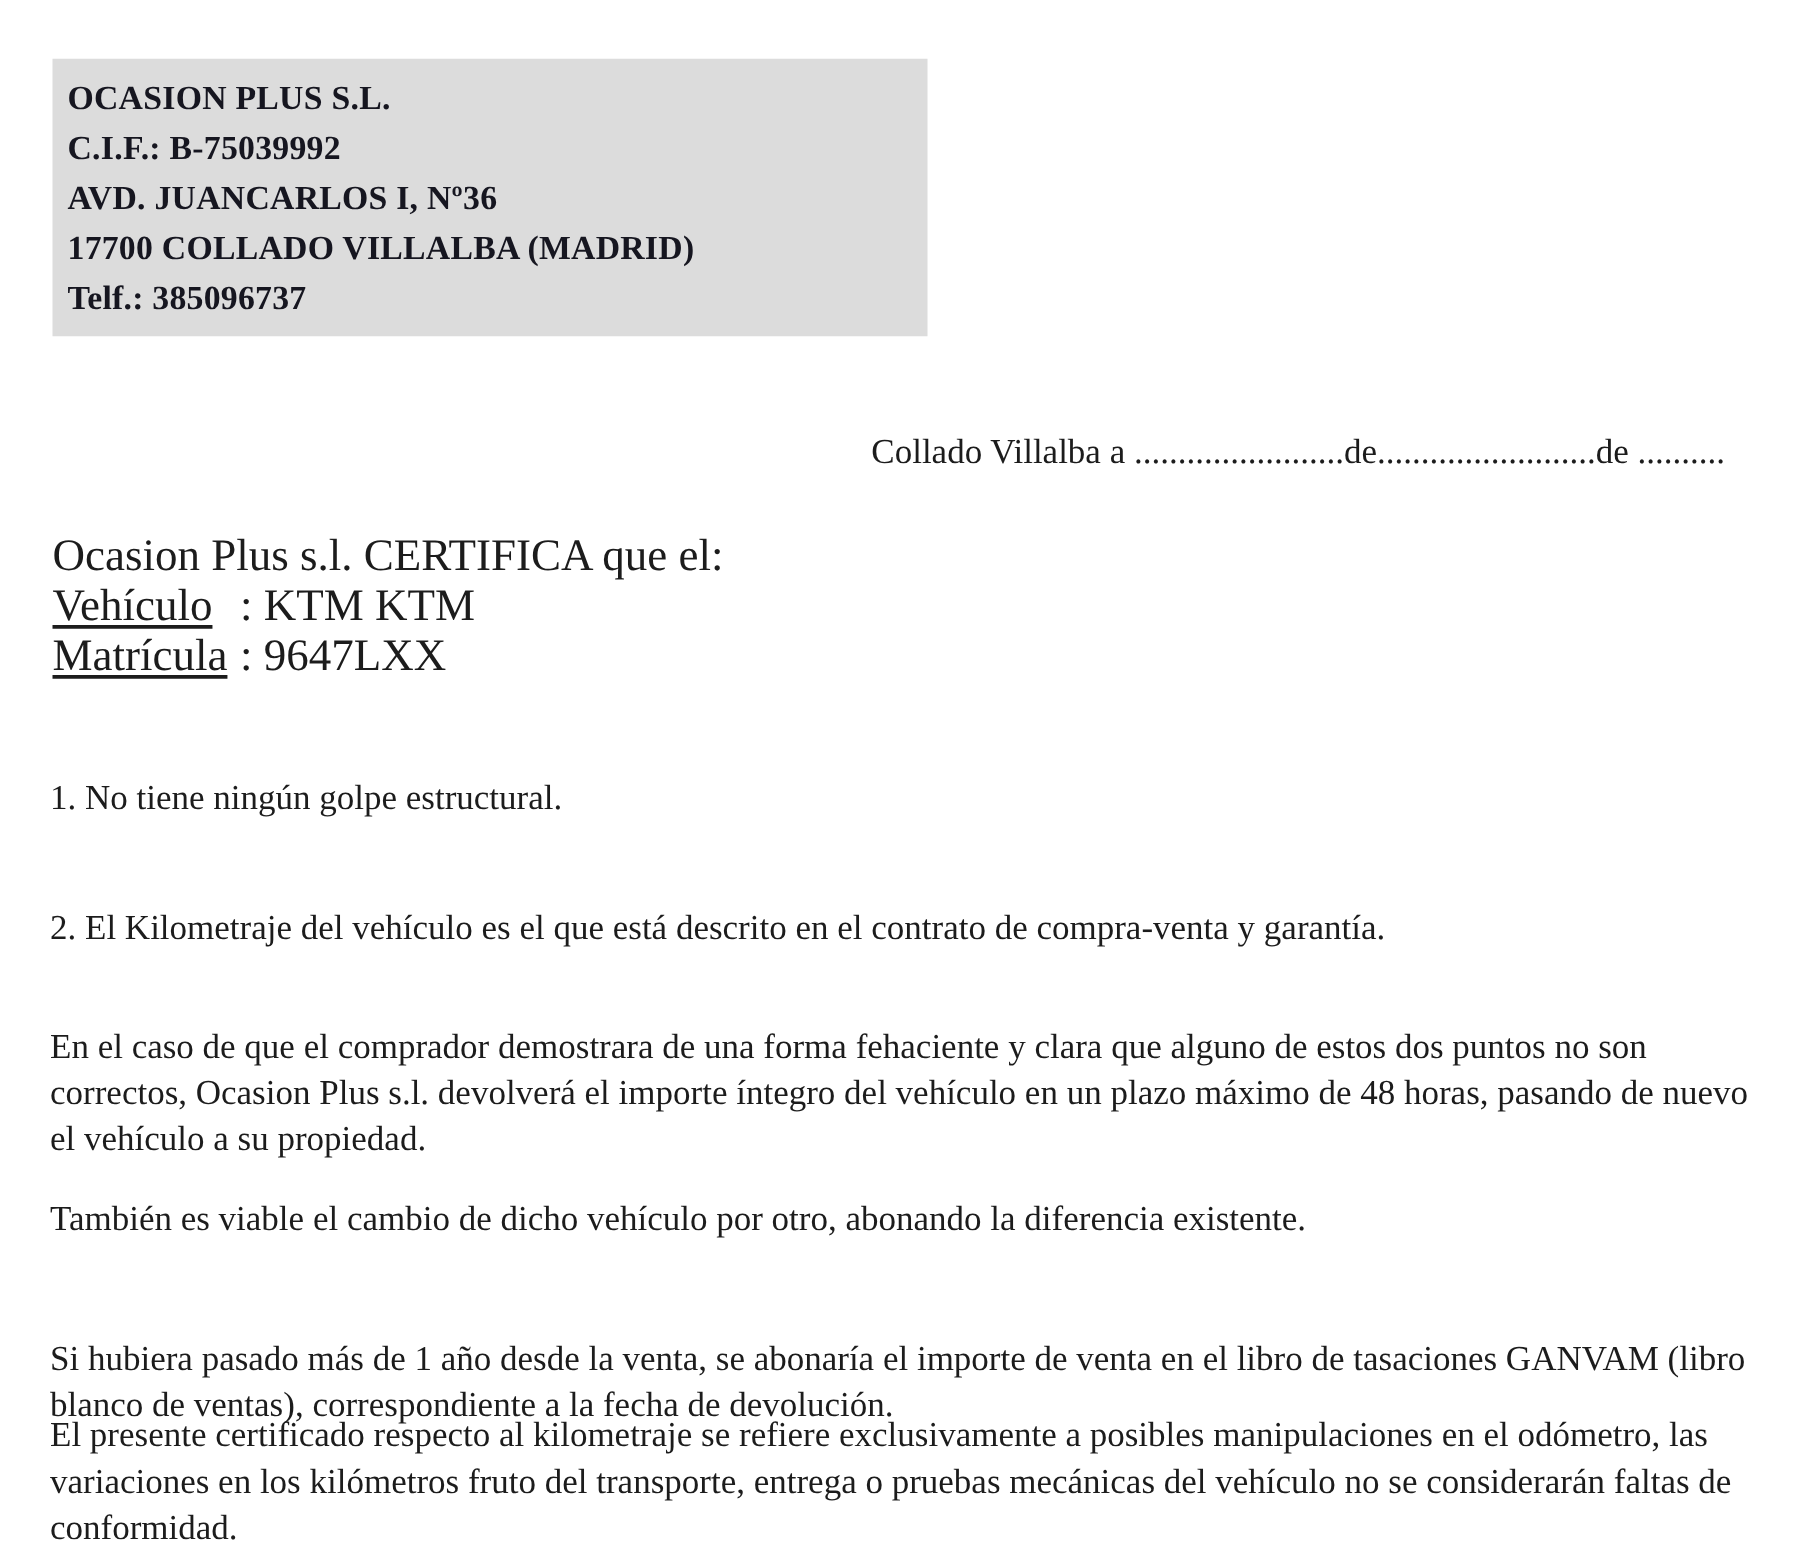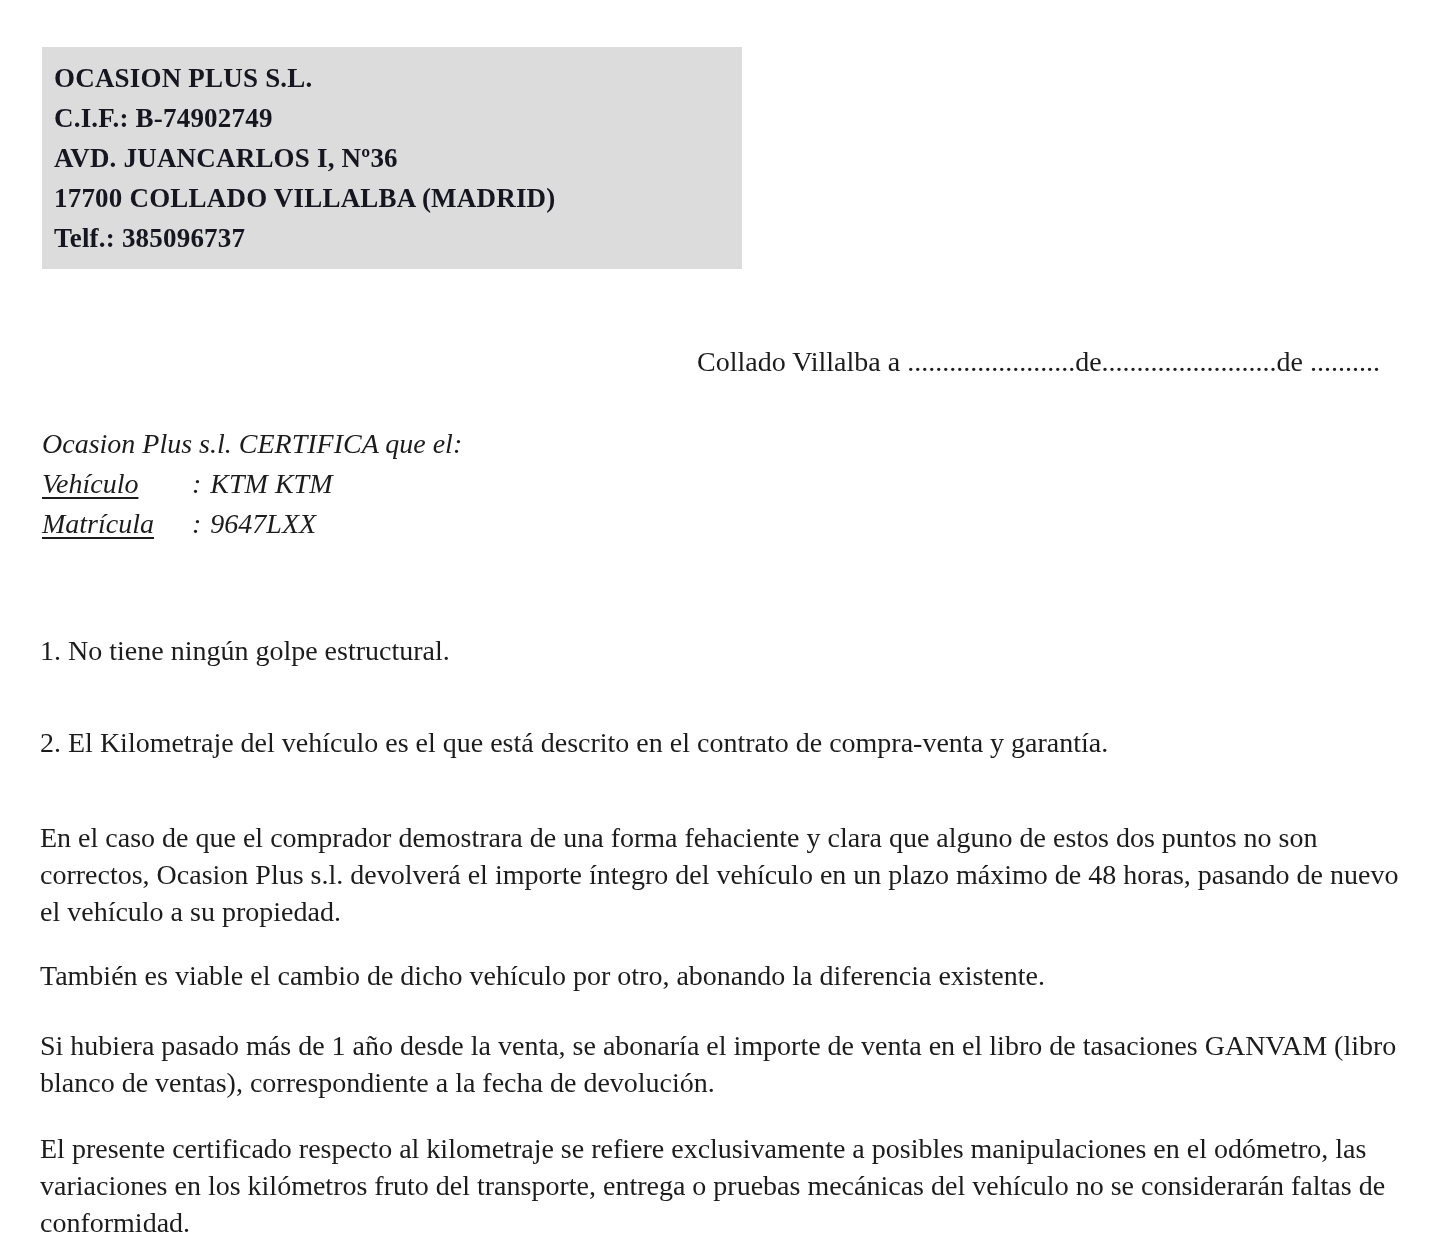--- a/index.html
+++ b/index.html
@@ -34,54 +34,53 @@
     top: 344px;
     right: 60px;
     font-size: 28px;
     line-height: 36px;
     white-space: nowrap;
   }
   .cert-block {
     position: absolute;
     left: 42px;
     top: 424px;
-    font-size: 28px;
+    font-size: 36px;
     line-height: 40px;
-    font-style: italic;
   }
   .field-row { white-space: nowrap; }
   .field-label {
     display: inline-block;
     width: 150px;
   }
   .field-label .u { text-decoration: underline; text-underline-offset: 4px; }
   .field-value { margin-left: 9px; }
   .field-sep { }
   .clause, .para {
     position: absolute;
     left: 40px;
     width: 1372px;
     font-size: 28px;
     line-height: 37px;
   }
-  .clause-1 { top: 620px; margin-top: 12px; }
+  .clause-1 { top: 620px; }
   .clause-2 { top: 724px; }
   .para-refund   { top: 819px; }
   .para-exchange { top: 957px; }
-  .para-ganvam   { top: 1027px; }
+  .para-ganvam   { top: 1069px; }
   .para-odometer { top: 1130px; }
 </style>
 </head>
 <body>
 
 <div class="page">
 
   <div class="header-box">
     <div class="hline">OCASION PLUS S.L.</div>
-    <div class="hline">C.I.F.: B-74902749</div>
+    <div class="hline">C.I.F.: B-75039992</div>
     <div class="hline">AVD. JUANCARLOS I, Nº36</div>
     <div class="hline">17700 COLLADO VILLALBA (MADRID)</div>
     <div class="hline">Telf.: 385096737</div>
   </div>
 
   <div class="date-line">Collado Villalba a ........................de.........................de ..........</div>
 
   <div class="cert-block">
     <div>Ocasion Plus s.l. CERTIFICA que el:</div>
     <div class="field-row">

